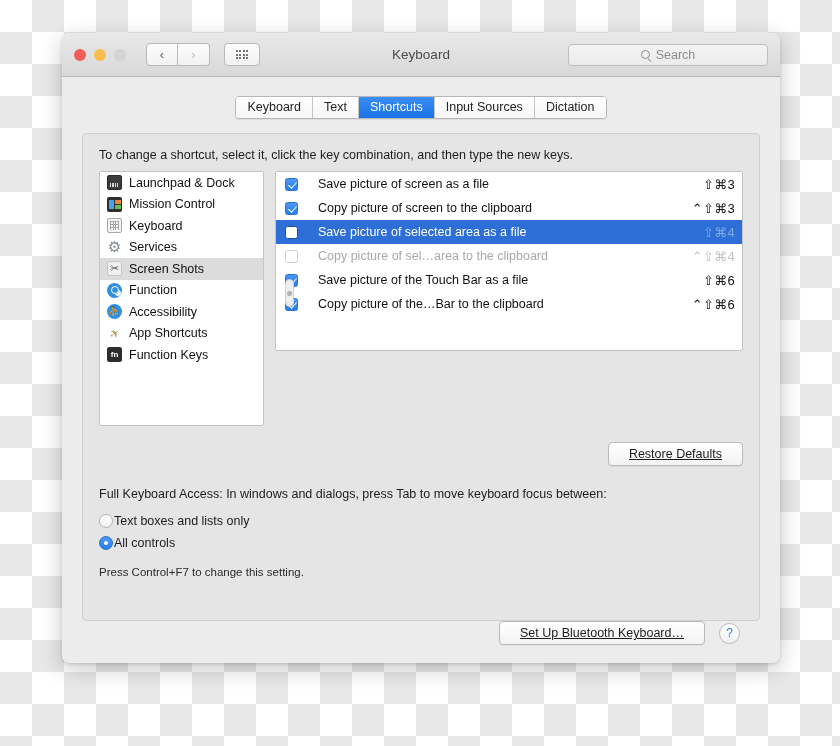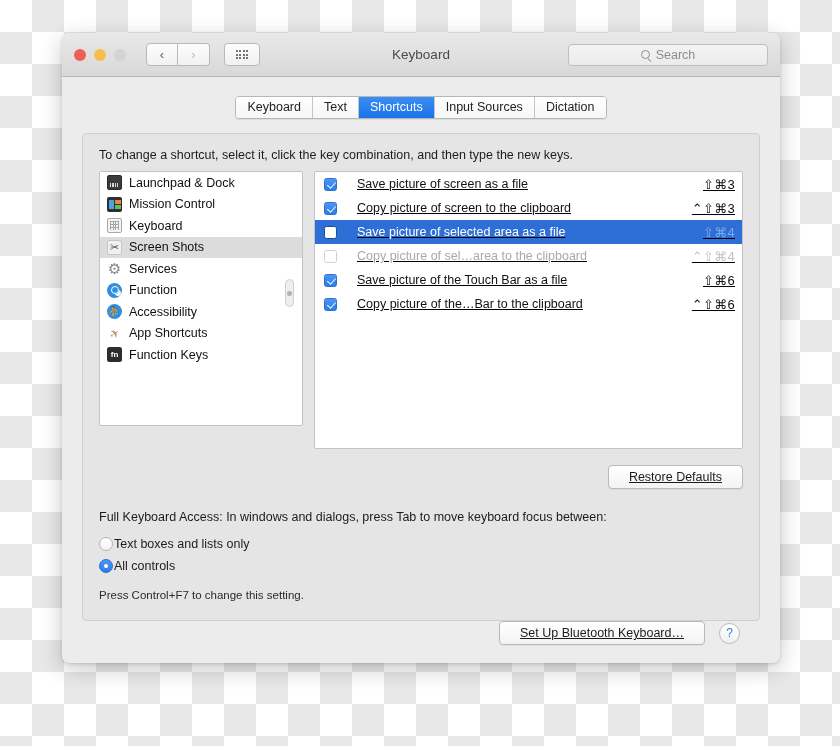--- a/index.html
+++ b/index.html
@@ -144,21 +144,21 @@
     padding: 14px 16px 16px 16px;
     height: 488px;
     position: relative;
   }
 
   .hint { font-size: 12.5px; color: #1c1c1c; margin-bottom: 9px; }
 
   .lists { display: flex; gap: 11px; position: relative; }
 
   .sidelist {
-    width: 204px;
+    width: 165px;
     height: 255px;
     background: #fff;
     border: 1px solid #c3c3c3;
     border-radius: 2px;
     overflow: hidden;
   }
   .srow {
     display: flex; align-items: center;
     gap: 7px;
     height: 21.5px;
@@ -226,26 +226,25 @@
     background: #eeeeee;
     border: 1px solid #cfcfcf;
     border-radius: 5px;
     display: flex; align-items: center; justify-content: center;
     z-index: 3;
   }
   .grip i { width: 5px; height: 5px; border-radius: 50%; background: #b2b2b2; }
 
   .shortlist {
     flex: 1;
-    height: 278px;
+    height: 180px;
     background: #fff;
     border: 1px solid #c3c3c3;
     border-radius: 2px;
     overflow: hidden;
-    text-decoration: underline;
   }
   .krow {
     display: flex; align-items: center;
     height: 24px;
     padding: 0 7px 0 9px;
     font-size: 12.5px;
     color: #111;
   }
   .krow.sel { background: #2d6fd6; color: #fff; }
   .krow.dim { color: #a9a9a9; }
@@ -387,27 +386,27 @@
             <span>Launchpad &amp; Dock</span>
           </div>
           <div class="srow">
             <span class="ico mission"></span>
             <span>Mission Control</span>
           </div>
           <div class="srow">
             <span class="ico keyboard"></span>
             <span>Keyboard</span>
           </div>
+          <div class="srow">
+            <span class="ico services"></span>
+            <span>Services</span>
+          </div>
           <div class="srow sel">
             <span class="ico shots"></span>
             <span>Screen Shots</span>
-          </div>
-          <div class="srow">
-            <span class="ico services"></span>
-            <span>Services</span>
           </div>
           <div class="srow">
             <span class="ico spotlight"></span>
             <span>Function</span>
           </div>
           <div class="srow">
             <span class="ico access"></span>
             <span>Accessibility</span>
           </div>
           <div class="srow">

